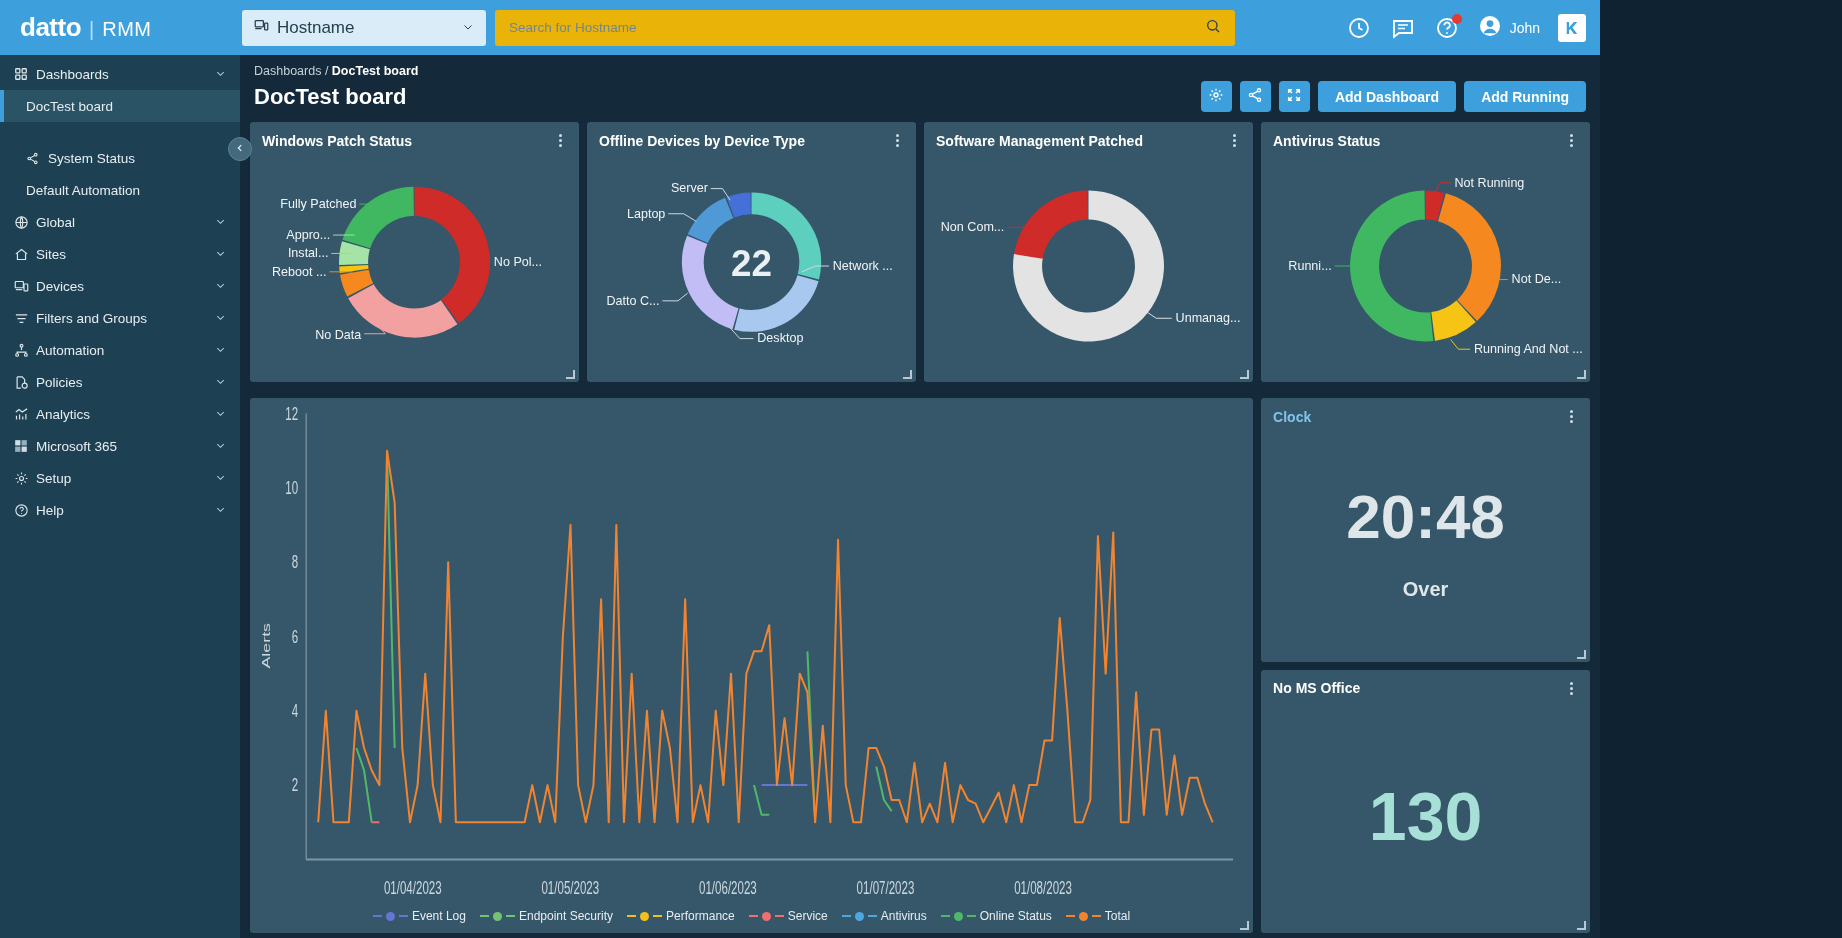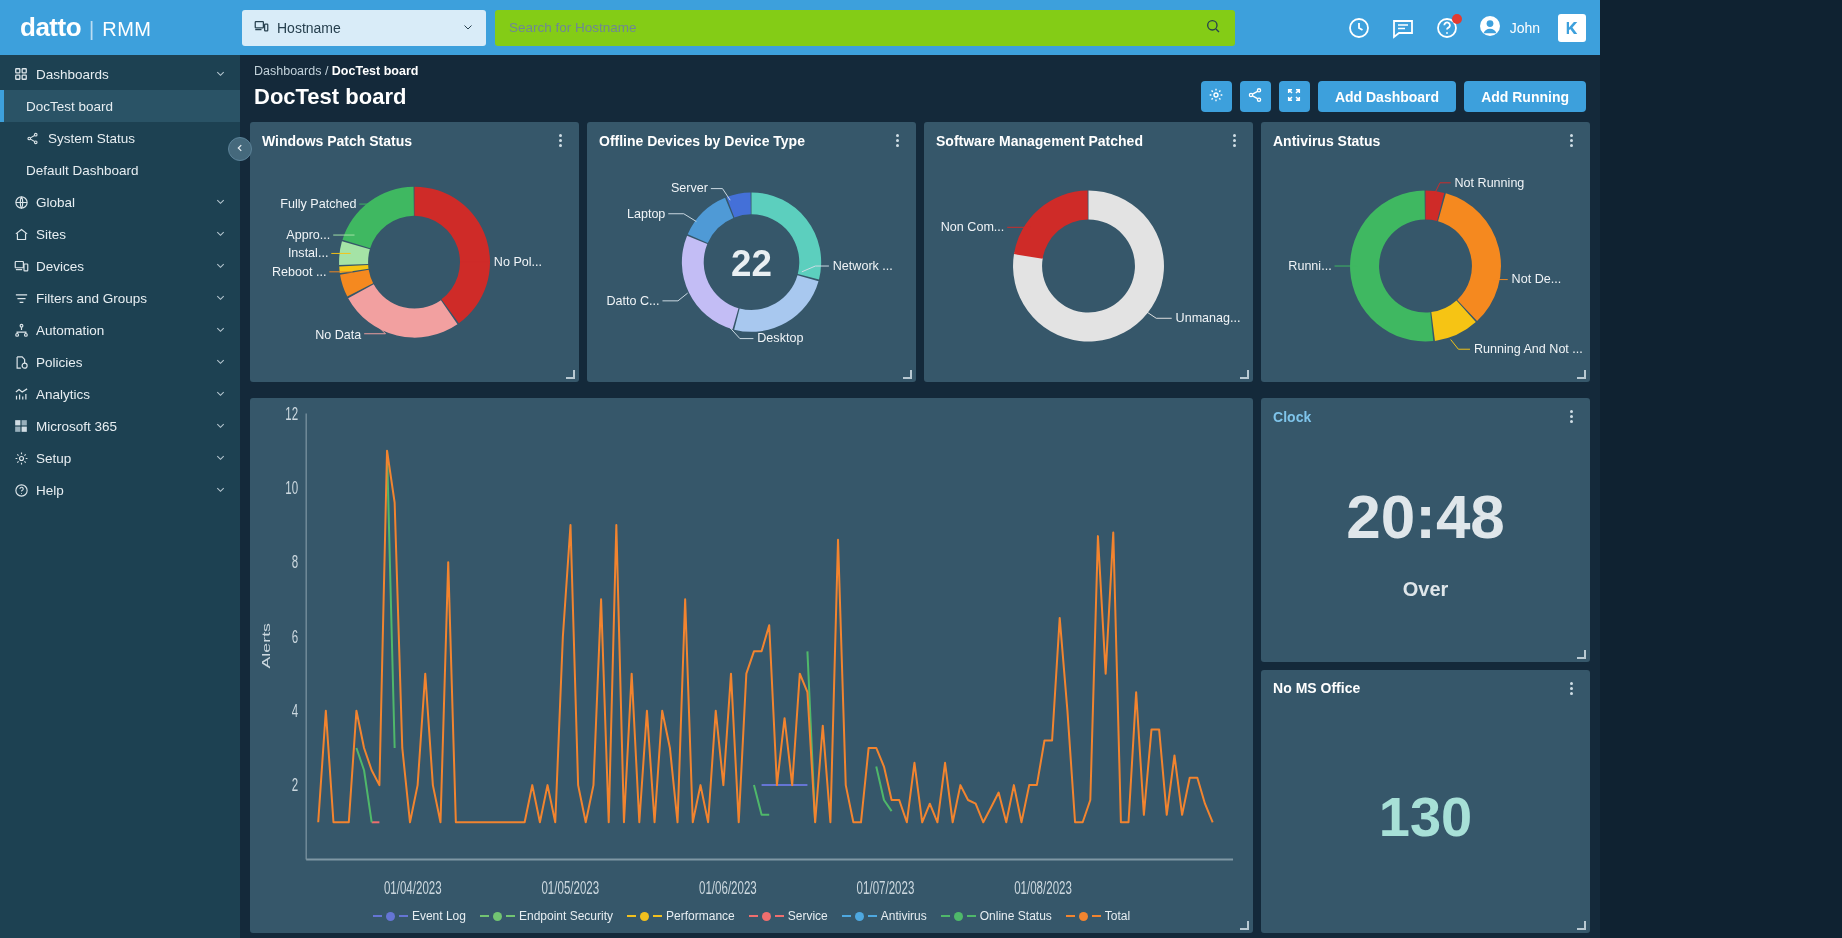--- a/index.html
+++ b/index.html
@@ -16,26 +16,26 @@
     height: 55px; background: #3da0dc; flex: 0 0 55px;
     display: flex; align-items: center; position: relative;
   }
   .brand { width: 240px; padding-left: 20px; display: flex; align-items: baseline; color: #fff; }
   .brand .datto { font-size: 26px; font-weight: 700; letter-spacing: -0.5px; }
   .brand .sep { font-size: 20px; margin: 0 8px; opacity: .65; font-weight: 300; }
   .brand .rmm { font-size: 20px; font-weight: 400; letter-spacing: .5px; }
 
   .hostname-select {
     width: 244px; height: 36px; background: #d9ecf8; border-radius: 3px;
-    display: flex; align-items: center; padding: 17px 12px; color: #27404f; font-size: 14px;
+    display: flex; align-items: center; padding: 17px 12px; color: #27404f; font-size: 17px;
     cursor: pointer; margin-left: 2px;
   }
   .hostname-select .lbl { flex: 1; margin-left: 8px; }
   .search-wrap {
-    width: 740px; height: 36px; background: #84cc16; border-radius: 3px; margin-left: 9px;
+    width: 740px; height: 36px; background: #eab308; border-radius: 3px; margin-left: 9px;
     display: flex; align-items: center; padding: 0 14px; position: relative;
   }
   .search-wrap input {
     flex: 1; border: 0; outline: 0; background: transparent;
     font-family: "Liberation Sans", sans-serif; font-size: 13.5px; color: #27404f;
   }
   .search-wrap input::placeholder { color: #6f8795; }
 
   .top-right { position: absolute; right: 14px; top: 0; height: 55px; display: flex; align-items: center; gap: 18px; }
   .ticon { width: 26px; height: 26px; position: relative; cursor: pointer; color: #fff; display: flex; align-items: center; justify-content: center; }
@@ -51,21 +51,21 @@
   .nav-item {
     height: 32px; display: flex; align-items: center; color: #e7eef2; font-size: 13.5px;
     padding-left: 14px; cursor: pointer; position: relative;
   }
   .nav-item .ic { width: 22px; display: flex; align-items: center; justify-content: flex-start; opacity: .95; }
   .nav-item .txt { flex: 1; }
   .nav-item .chev { margin-right: 14px; opacity: .85; }
   .nav-item.active { background: #2a5366; }
   .nav-item.active::before { content: ""; position: absolute; left: 0; top: 0; bottom: 0; width: 4px; background: #3da0dc; }
   .sub { padding-left: 26px; font-size: 13.5px; }
-  .sub2 { padding-left: 26px; }
+  .sub2 { padding-left: 26px; margin-top: 20px; }
   .collapse-btn {
     position: absolute; right: -12px; top: 82px; width: 24px; height: 24px; border-radius: 50%;
     background: #45697c; border: 1px solid #5b8298; color: #e7eef2; display: flex; align-items: center;
     justify-content: center; font-size: 11px; cursor: pointer; z-index: 20;
   }
 
   
   .main { flex: 1; background: #14293a; min-width: 0; display: flex; flex-direction: column; padding: 0 10px 0 10px; }
   .crumb { color: #c3d2db; font-size: 12.5px; padding: 9px 4px 3px 4px; }
   .crumb b { color: #fff; font-weight: 700; }
@@ -90,21 +90,21 @@
   .resize { position: absolute; right: 4px; bottom: 3px; width: 9px; height: 9px; border-right: 2px solid #c8d6de; border-bottom: 2px solid #c8d6de; opacity: .9; }
 
   .donut-wrap { width: 100%; height: 100%; }
   .donut-wrap svg { width: 100%; height: 100%; display: block; }
   .dlabel { font-family: "Liberation Sans", sans-serif; font-size: 13px; fill: #f0f4f7; }
   .dcenter { font-family: "Liberation Sans", sans-serif; font-size: 38px; font-weight: 700; fill: #e9eff2; }
 
   
   .bignum { position: absolute; left: 0; right: 0; top: 38%; transform: translateY(-50%); text-align: center; font-size: 62px; font-weight: 700; color: #dfe6ea; }
   .sublabel { position: absolute; left: 0; right: 0; bottom: 26%; text-align: center; font-size: 20px; font-weight: 700; color: #dfe6ea; }
-  .countnum { position: absolute; left: 0; right: 0; top: 50%; transform: translateY(-50%); text-align: center; font-size: 56px; font-weight: 700; color: #a7e0d7; }
+  .countnum { position: absolute; left: 0; right: 0; top: 50%; transform: translateY(-50%); text-align: center; font-size: 68px; font-weight: 700; color: #a7e0d7; }
 
   
   .chart-svg { width: 100%; height: 100%; display: block; }
   .axis-txt { font-family: "Liberation Sans", sans-serif; font-size: 11.5px; fill: #ccd8df; }
   .axis-name { font-family: "Liberation Sans", sans-serif; font-size: 11.5px; fill: #ccd8df; }
   .legend-row { display: flex; align-items: center; justify-content: center; gap: 14px; padding-bottom: 10px; }
   .lg { display: flex; align-items: center; gap: 4px; color: #e6edf1; font-size: 12px; }
   .lg .bar { width: 9px; height: 2px; }
   .lg .dot { width: 9px; height: 9px; border-radius: 50%; }
 </style>
@@ -215,21 +215,21 @@
             <circle cx="18" cy="5" r="2.4"></circle>
               <circle cx="18" cy="19" r="2.4"></circle>
               <circle cx="6" cy="12" r="2.4"></circle>
             <path d="M8.2 10.8l7.6-4.2M8.2 13.2l7.6 4.2"></path>
           </svg>
         </span>
         <span class="txt">System Status</span>
       </div>
 
       <div class="nav-item sub">
-        <span class="txt">Default Dashboard</span>
+        <span class="txt">Default Automation</span>
       </div>
 
       <div class="nav-item">
         <span class="ic">
           <svg width="15" height="15" viewBox="0 0 24 24" fill="none" stroke="#e7eef2" stroke-width="1.8">
             <circle cx="12" cy="12" r="9"></circle>
               <path d="M3 12h18M12 3c2.6 3 2.6 15 0 18M12 3c-2.6 3-2.6 15 0 18"></path>
           </svg>
         </span>
         <span class="txt">Global</span>

